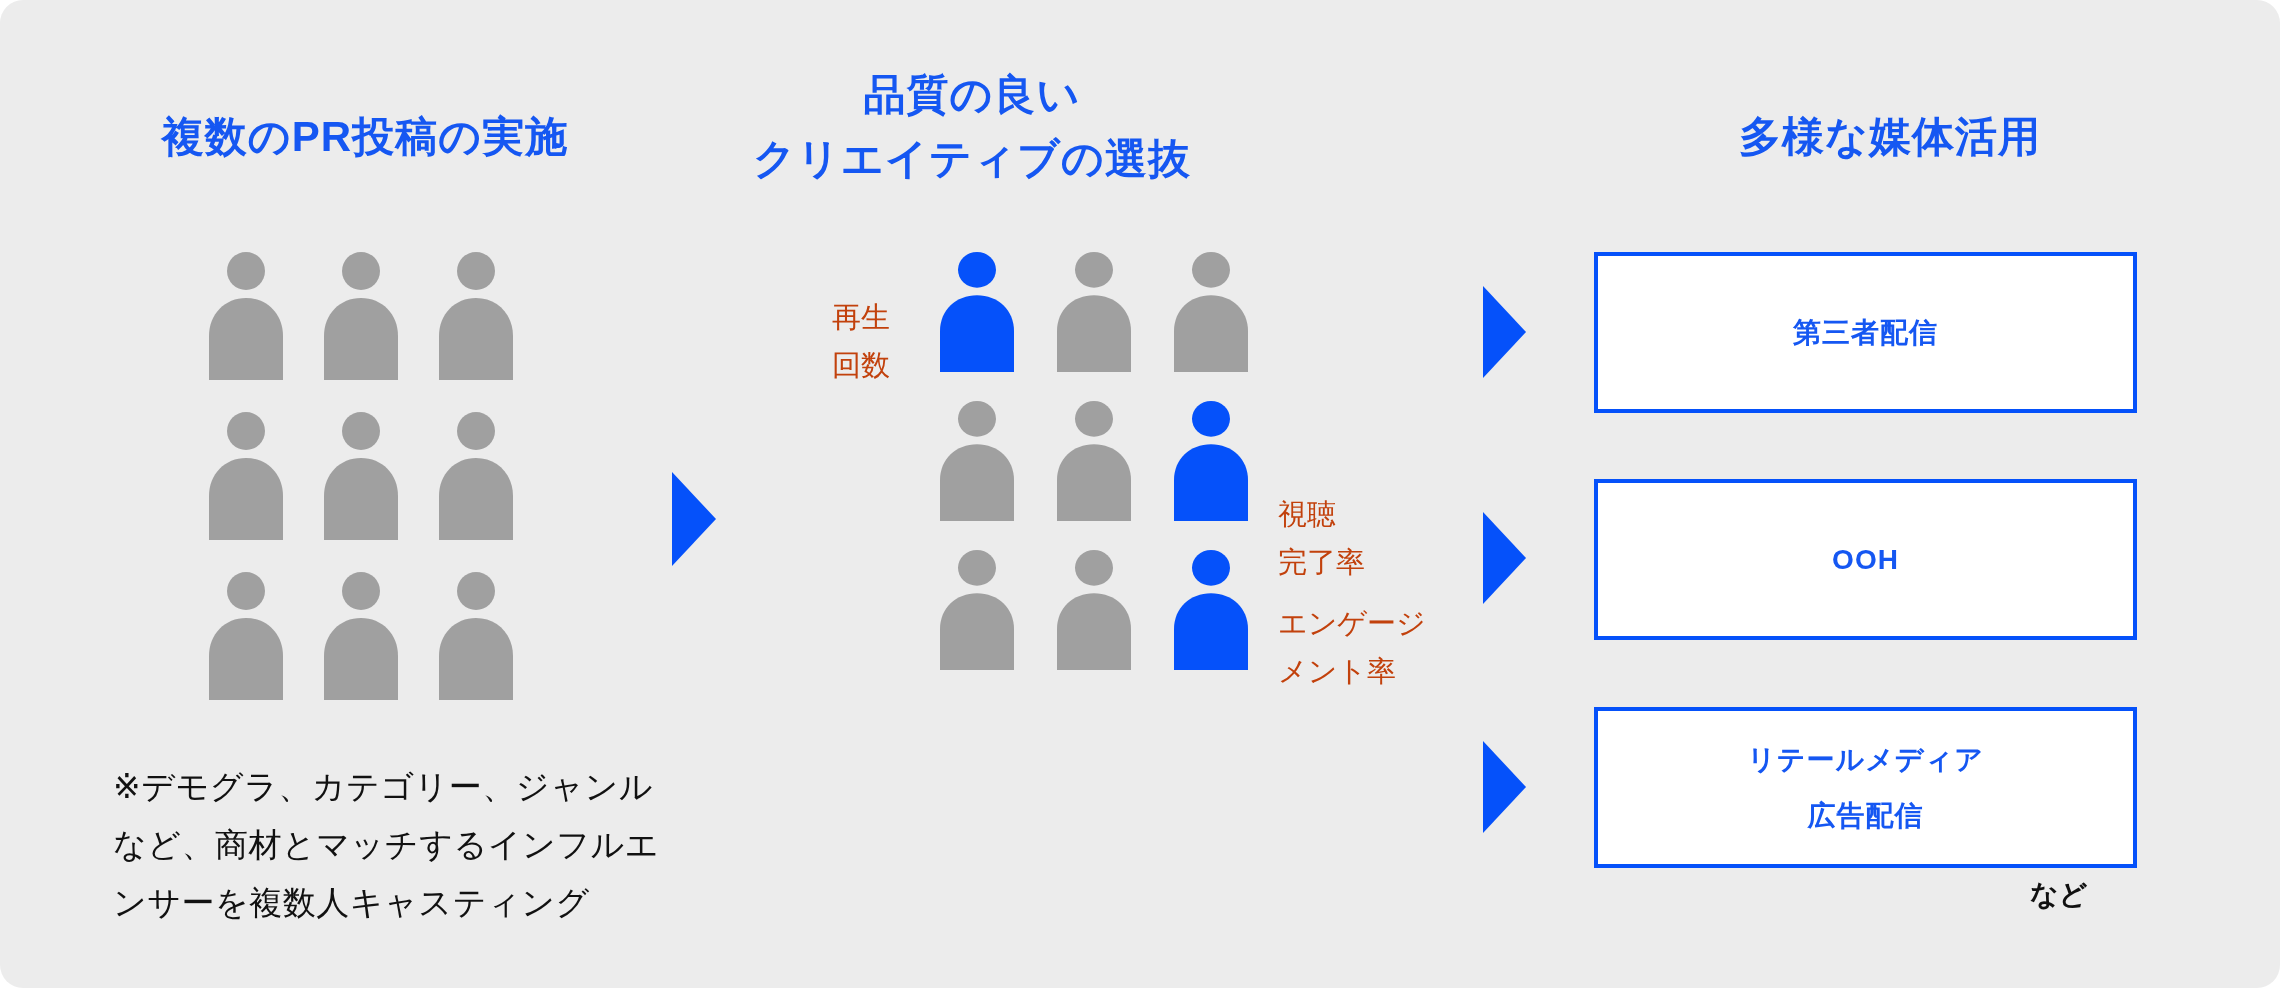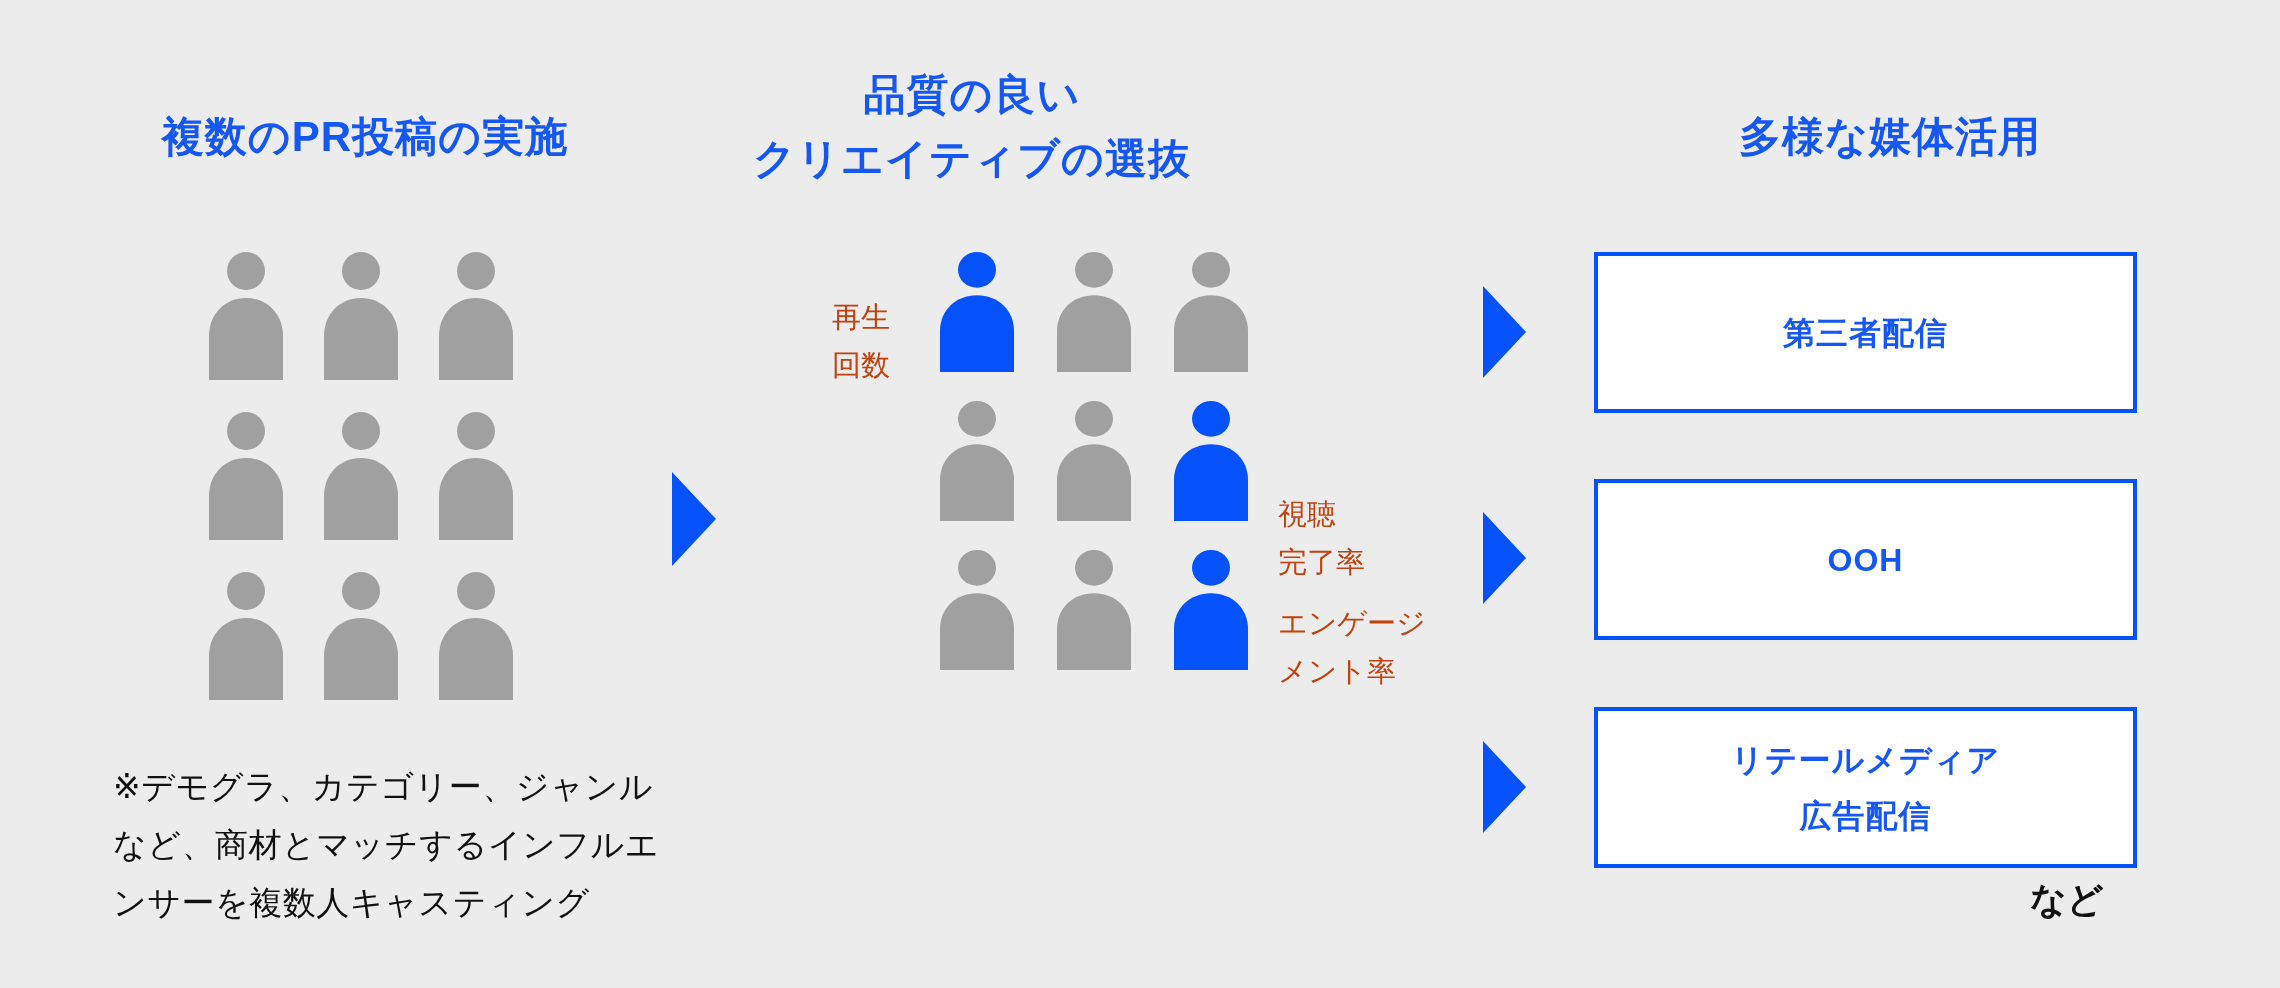--- a/index.html
+++ b/index.html
@@ -2,20 +2,21 @@
 <html><head>
 <meta charset="utf-8">
 <style>
   html,body{margin:0;padding:0;}
   body{font-family:"Liberation Sans","DejaVu Sans",sans-serif;}
   #page{
     position:relative;
     width:2280px;height:988px;
     background:#ececec;
     overflow:hidden;
+    border-radius:23px;
   }
   .title{
     position:absolute;
     font-size:42px;
     font-weight:bold;
     color:#1557f2;
     text-align:center;
     line-height:64px;
     white-space:pre-line;
     letter-spacing:1px;
@@ -69,35 +70,35 @@
     position:absolute;
     left:1594px;
     width:535px;
     height:153px;
     background:#ffffff;
     border:4px solid #0551fa;
     display:flex;
     align-items:center;
     justify-content:center;
     text-align:center;
-    font-size:32px;
+    font-size:28px;
     font-weight:bold;
     color:#1557f2;
     line-height:56px;
     white-space:pre-line;
     letter-spacing:1px;
   }
   #media-box-0{top:252px;}
   #media-box-1{top:479px;}
   #media-box-2{top:707px;}
 
   #etc-note{
     position:absolute;
     left:2030px;top:876px;
-    font-size:36px;
+    font-size:28px;
     font-weight:bold;
     color:#111111;
   }
 </style>
 </head>
 <body>
 
 <div id="page">
 
   <div class="title" id="title-left">複数のPR投稿の実施</div>

